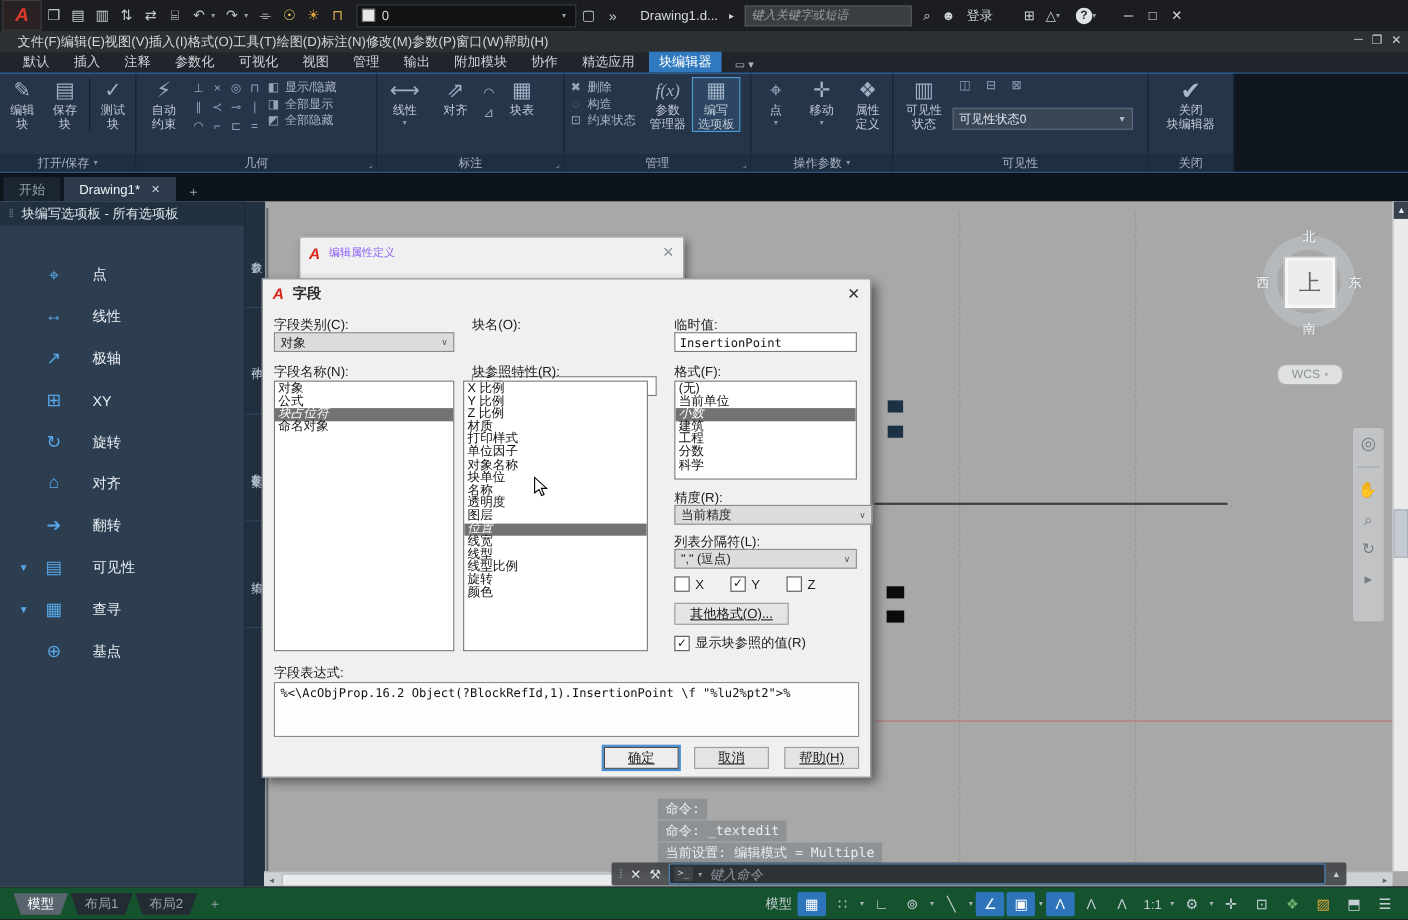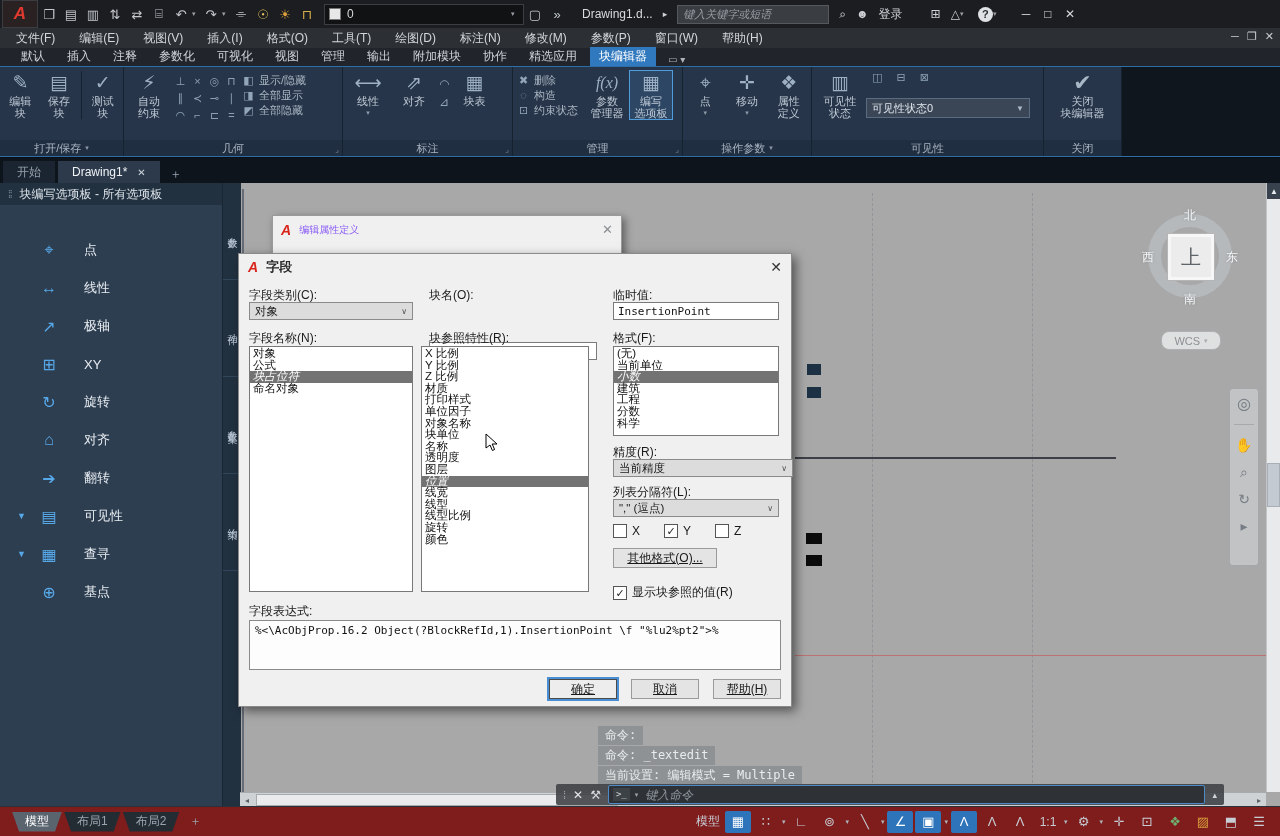--- a/index.html
+++ b/index.html
@@ -15,21 +15,21 @@
   #layerbox .swatch{width:10px;height:10px;background:#e8e8e8;border:1px solid #777;}
   #layerbox .lv{flex:1;color:#d5d8db;}
   #tb-doc{margin-left:14px;font-size:12px;color:#d8dbde;}
   #tb-search{width:140px;height:17px;background:#3a3d41;border:1px solid #55585c;color:#c9cdd1;font-style:italic;font-size:11px;padding:0 5px;margin-left:10px;}
   #tb-search::placeholder{color:#989ea5;font-style:italic;}
   .tb-ic{margin-left:10px;font-size:12px;color:#cfd3d7;}
   #helpcirc{width:15px;height:15px;border-radius:50%;background:#dfe3e6;color:#2a2d31;font-size:11px;font-weight:bold;display:flex;align-items:center;justify-content:center;}
   .winbtn{width:22px;text-align:center;font-size:12px;color:#d8dbde;}
 
   
-  #menubar{left:0;top:28px;width:1280px;height:20px;background:#2c2f33;display:flex;align-items:center;padding-left:16px;gap:24px;box-sizing:border-box;}
+  #menubar{left:0;top:28px;width:1280px;height:20px;background:#2c2f33;display:flex;align-items:center;padding-left:16px;box-sizing:border-box;}
   .menu-item{font-size:12px;color:#d3d6da;white-space:nowrap;}
   #docwin{position:absolute;right:6px;top:30px;display:flex;gap:8px;color:#c9cdd1;font-size:11px;}
 
   
   #rtabs{left:0;top:48px;width:1280px;height:18px;background:#21242a;display:flex;align-items:flex-end;padding-left:12px;gap:4px;box-sizing:border-box;}
   .rtab{font-size:12px;color:#ced3d8;padding:1px 9px;white-space:nowrap;}
   .rtab.active{background:#3179be;color:#fff;}
   #rtab-more{color:#aeb4ba;font-size:10px;padding:1px 8px;}
 
   
@@ -139,21 +139,21 @@
   .fd-check .cb{width:12px;height:12px;background:#fff;border:1px solid #555;font-size:11px;line-height:12px;text-align:center;color:#222;}
   .fd-check.checked .cb::after{content:"✓";}
   .fd-btn{position:absolute;background:#e4e4e4;border:1px solid #9a9a9a;display:flex;align-items:center;justify-content:center;font-size:12px;color:#1a1a1a;box-sizing:border-box;text-decoration:underline;}
   .fd-btn.default{box-shadow:0 0 0 2px #4a8fd4;border:1px solid #4a4a4a;background:#ededed;}
   #fd-expr{position:absolute;left:10px;top:366px;width:532px;height:50px;background:#fdfdfd;border:1px solid #8a8a8a;font-family:"DejaVu Sans Mono","Liberation Mono",monospace;font-size:11px;color:#111;padding:3px 5px;box-sizing:border-box;}
 
   
   #cursor{left:484px;top:250px;width:16px;height:20px;}
 
   
-  #bottombar{left:0;top:806px;width:1280px;height:30px;background:#7f1d1d;border-top:1px solid #2a3138;display:flex;align-items:center;box-sizing:border-box;}
+  #bottombar{left:0;top:806px;width:1280px;height:30px;background:#14532d;border-top:1px solid #2a3138;display:flex;align-items:center;box-sizing:border-box;}
   .ltab{height:20px;display:flex;align-items:center;padding:0 13px;font-size:12px;color:#9aa4ae;background:#232b33;clip-path:polygon(0 0,100% 0,calc(100% - 7px) 100%,7px 100%);margin-left:2px;}
   .ltab.active{background:#5a646e;color:#fff;}
   #ltab-add{color:#9aa4ae;margin-left:10px;font-size:12px;}
   #statusicons{margin-left:auto;display:flex;align-items:center;gap:2px;padding-right:8px;}
   .sic{min-width:20px;height:22px;display:flex;align-items:center;justify-content:center;color:#c6cdd4;font-size:13px;border-radius:2px;padding:0 3px;}
   .sic.on{background:#2d74ba;color:#fff;}
   .scaret{font-size:7px;color:#aeb5bc;padding:0 1px;}
   .sic.txt{font-size:12px;}
   .sic.perf{color:#6fae6f;}
   .sic.warn{color:#d9a03c;}
@@ -681,21 +681,21 @@
           <div class="fd-check" style="position:static">
             <span class="cb"></span>
             <span>Z</span>
           </div>
         </div>
 
       <div class="fd-btn" style="left:374px;top:294px;width:104px;height:20px">
           <span>其他格式(O)...</span>
         </div>
 
-      <div class="fd-check checked" style="left:374px;top:330px">
+      <div class="fd-check checked" style="left:374px;top:322px">
           <span class="cb"></span>
           <span>显示块参照的值(R)</span>
         </div>
 
       <span class="fd-label" style="left:10px;top:349px">字段表达式:</span>
       <div id="fd-expr">%&lt;\AcObjProp.16.2 Object(?BlockRefId,1).InsertionPoint \f "%lu2%pt2"&gt;%</div>
 
       <div class="fd-btn default" style="left:310px;top:425px;width:68px;height:20px">
           <span>确定</span>
         </div>

